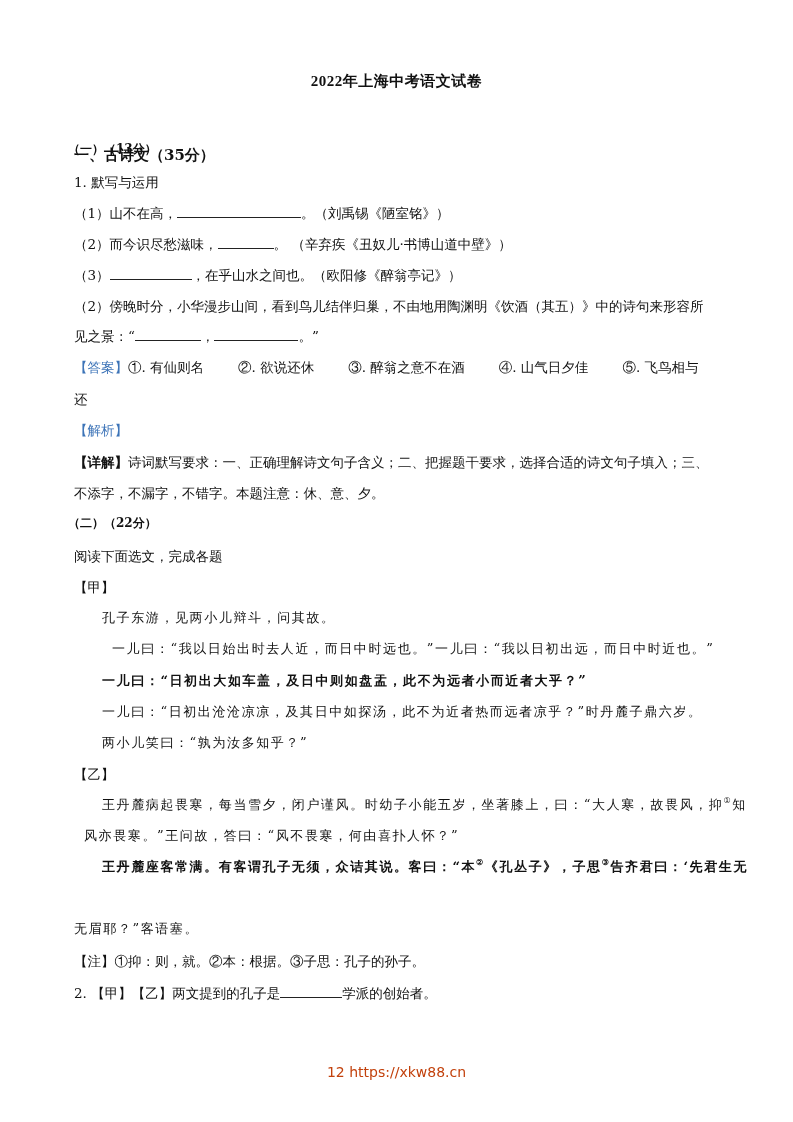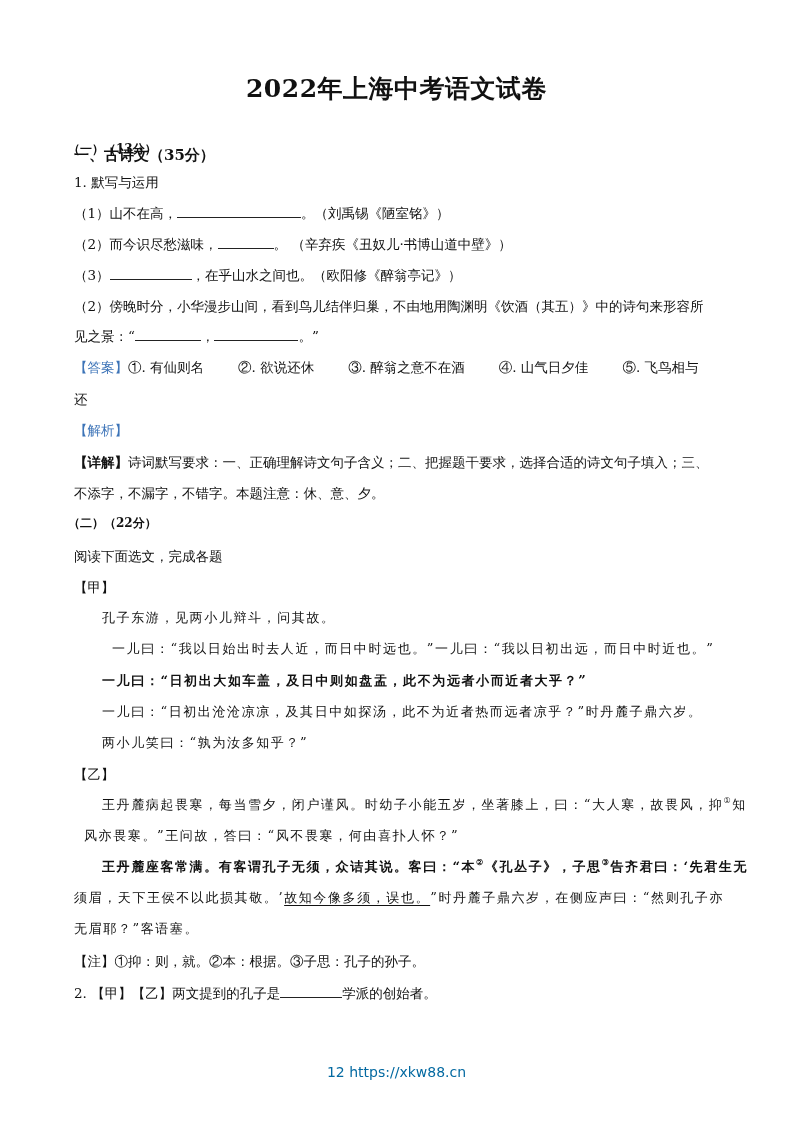--- a/index.html
+++ b/index.html
@@ -1,32 +1,32 @@
 <!DOCTYPE html>
 <html><head>
 <meta charset="utf-8">
 <style>
   html, body { margin:0; padding:0; background:#ffffff; }
   body { width:793px; height:1122px; position:relative; overflow:hidden;
          font-family:"DejaVu Serif","Liberation Serif",serif; color:#111; }
   .page { position:absolute; left:0; top:0; width:793px; height:1122px; }
   .title { position:absolute; top:72px; left:0; width:793px; text-align:center;
-           font-size:25px; font-weight:bold; letter-spacing:0.5px; }
+           font-size:15px; font-weight:bold; letter-spacing:0.5px;font-family:Liberation Serif, serif; }
   .line { position:absolute; left:74px; font-size:13.5px; white-space:nowrap; line-height:18px; }
   .h1 { font-weight:bold; font-size:15px;margin-top:36px; }
   .h2 { font-weight:bold; font-size:12px; }
   .indent { left:102px; font-size:13px; letter-spacing:1.6px; }
   .blank { display:inline-block; border-bottom:1px solid #222; height:12px; vertical-align:baseline; }
   .blue { color:#3d74b8; }
   .ans-item { display:inline-block; margin-right:34px; }
   .ans-item:first-child { margin-left:18px; }
   .u { text-decoration:underline; text-underline-offset:3px; }
   sup { font-size:8px; vertical-align:6px; line-height:0; }
   .footer { position:absolute; top:1064px; left:0; width:793px; text-align:center;
-            font-family:"DejaVu Sans","Liberation Sans",sans-serif; font-size:14px; color:#0369a1; }
+            font-family:"DejaVu Sans","Liberation Sans",sans-serif; font-size:14px; color:#c2410c; }
 </style>
 </head>
 <body>
 
 <div class="page">
 
   <div class="title">2022年上海中考语文试卷</div>
 
   <div class="line h1" style="top:110px;">一、古诗文（35分）</div>
   <div class="line h2" style="top:140px;left:68px;">（一）（13分）</div>
@@ -70,23 +70,20 @@
   <div class="line indent" style="top:734px;">两小儿笑曰：“孰为汝多知乎？”</div>
 
   <div class="line" style="top:765px;">【乙】</div>
   <div class="line indent" style="top:796px;">
     <span>王丹麓病起畏寒，每当雪夕，闭户谨风。时幼子小能五岁，坐著膝上，曰：“大人寒，故畏风，抑</span><sup>①</sup><span>知</span>
   </div>
   <div class="line indent" style="top:827px;left:84px;">风亦畏寒。”王问故，答曰：“风不畏寒，何由喜扑人怀？”</div>
   <div class="line indent" style="top:858px;font-weight:bold;">
     <span>王丹麓座客常满。有客谓孔子无须，众诘其说。客曰：“本</span><sup>②</sup><span>《孔丛子》，子思</span><sup>③</sup><span>告齐君曰：‘先君生无</span>
   </div>
-  <div class="line indent" style="top:889px;left:74px;">
-    <span>须眉，天下王侯不以此损其敬。’</span><span class="u">故知今像多须，误也。</span><span>”时丹麓子鼎六岁，在侧应声曰：“然则孔子亦</span>
-  </div>
   <div class="line indent" style="top:920px;left:74px;">无眉耶？”客语塞。</div>
 
   <div class="line" style="top:952px;">【注】①抑：则，就。②本：根据。③子思：孔子的孙子。</div>
 
   <div class="line" style="top:984px;">
     <span>2. 【甲】【乙】两文提到的孔子是</span><span class="blank" style="width:62px;"></span><span>学派的创始者。</span>
   </div>
 
   <div class="footer">12 https://xkw88.cn</div>
 </div>

